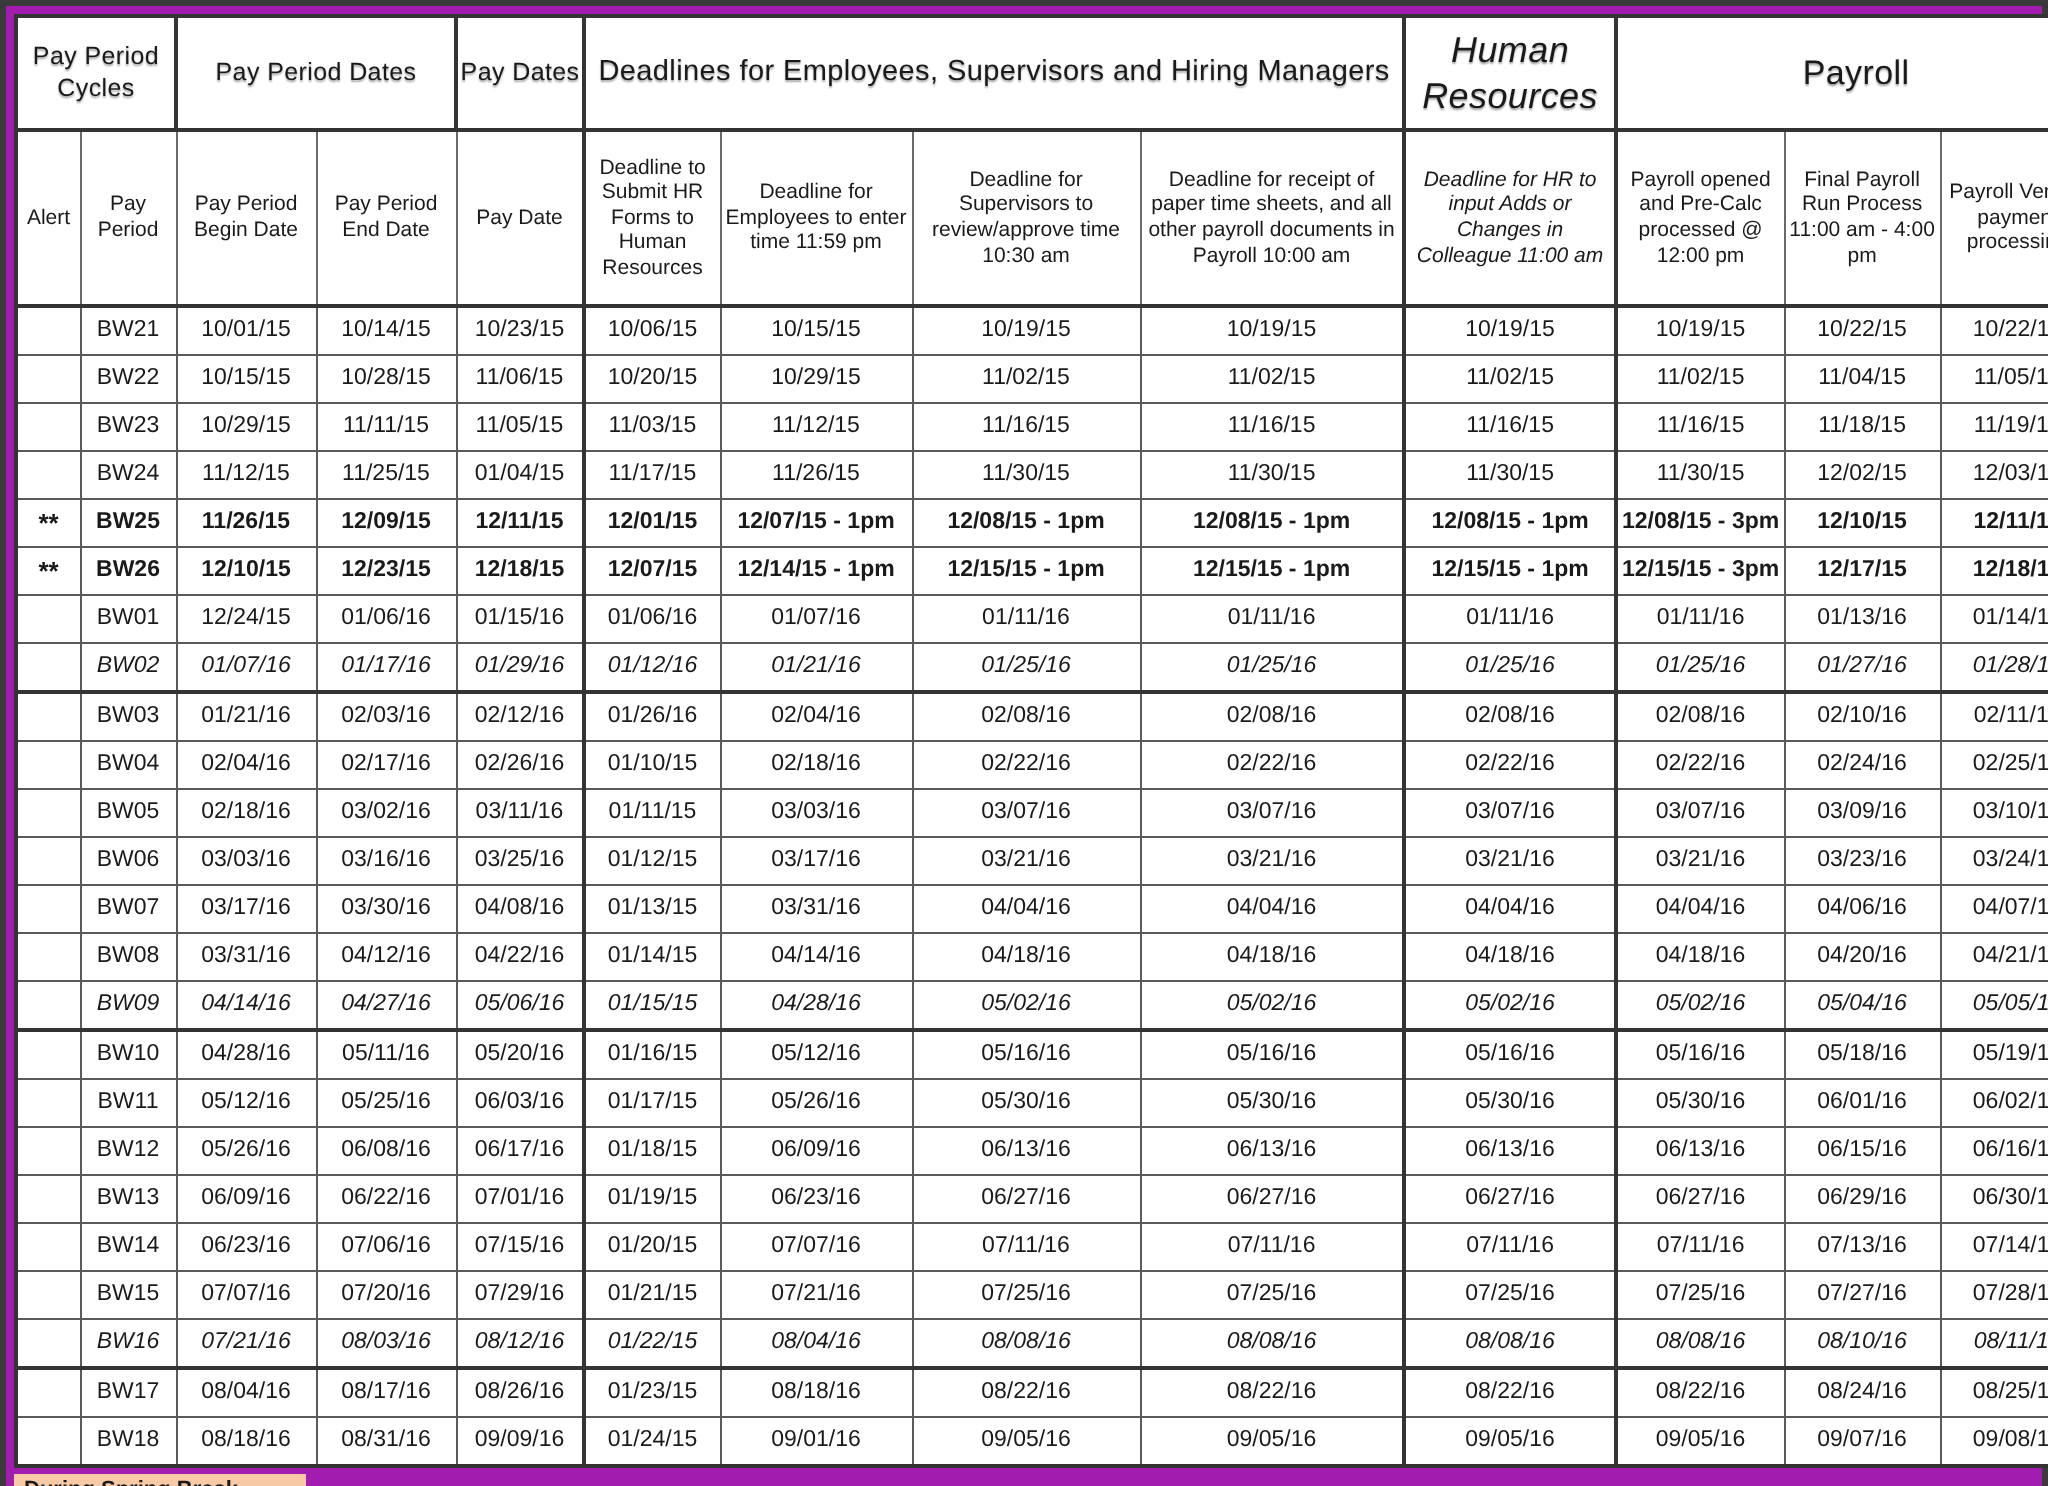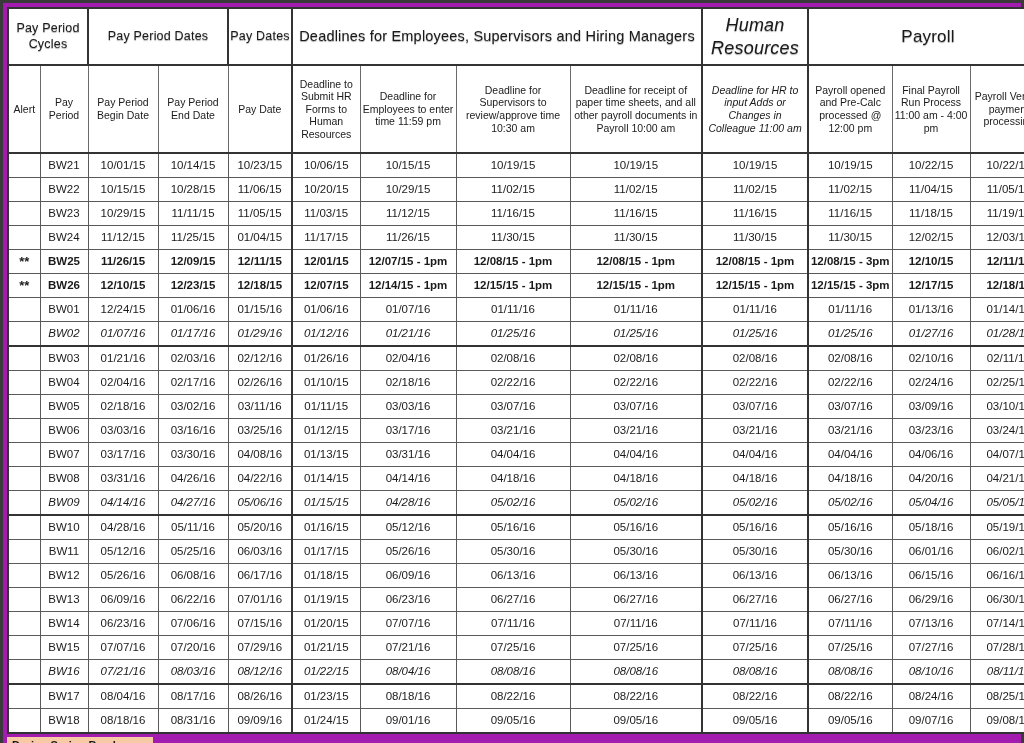--- a/index.html
+++ b/index.html
@@ -352,21 +352,21 @@
           <td class="sep-r">04/04/16</td>
           <td class="sep-l sep-r">04/04/16</td>
           <td class="sep-l">04/04/16</td>
           <td class="">04/06/16</td>
           <td class="sep-r">04/07/16</td>
         </tr>
         <tr class="">
           <td class="alert"></td>
           <td class="period">BW08</td>
           <td class="">03/31/16</td>
-          <td class="">04/26/16</td>
+          <td class="">04/12/16</td>
           <td class="sep-r">04/22/16</td>
           <td class="sep-l">01/14/15</td>
           <td class="">04/14/16</td>
           <td class="">04/18/16</td>
           <td class="sep-r">04/18/16</td>
           <td class="sep-l sep-r">04/18/16</td>
           <td class="sep-l">04/18/16</td>
           <td class="">04/20/16</td>
           <td class="sep-r">04/21/16</td>
         </tr>

